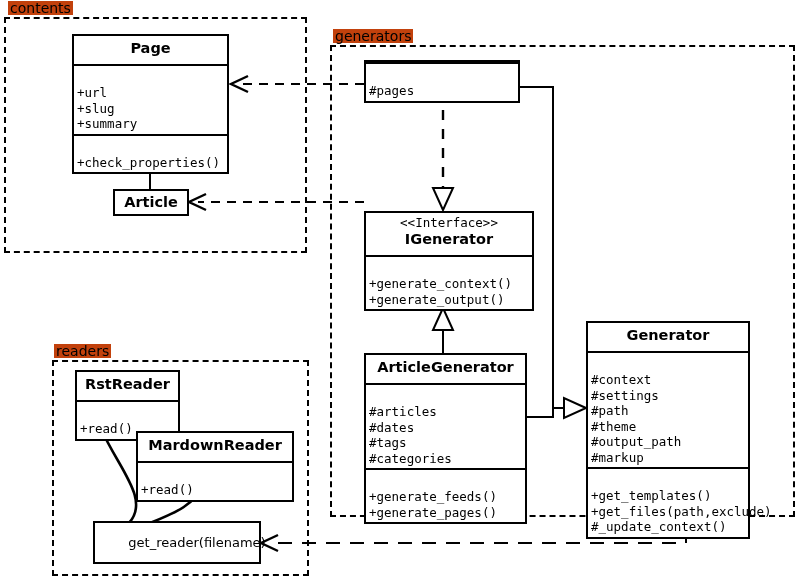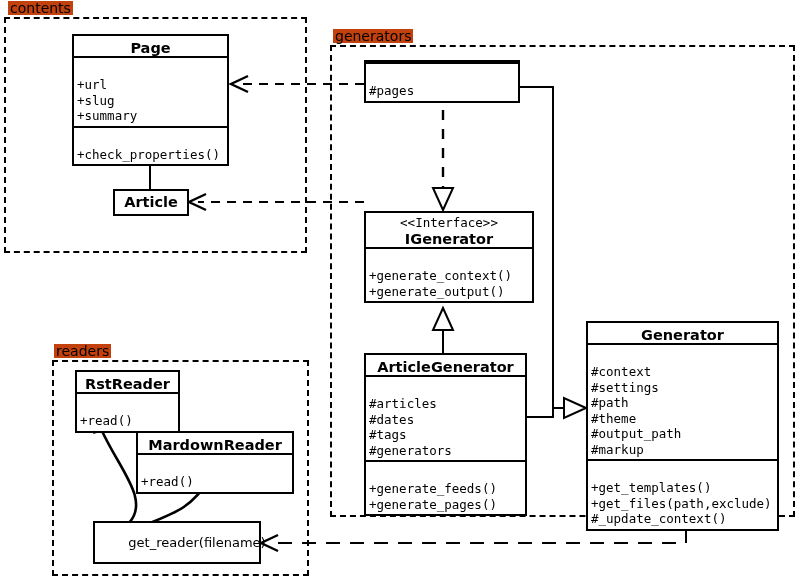--- a/index.html
+++ b/index.html
@@ -49,21 +49,21 @@
     position: absolute;
     border: 2px solid #000;
     background: #ffffff;
     box-sizing: border-box;
     z-index: 5;
   }
   .cls .name {
     font-weight: bold;
     font-size: 14.5px;
     text-align: center;
-    padding: 4px 6px 0 6px;
+    padding: 4px 6px 8px 6px;
     color: #000;
     line-height: 16px;
   }
   .cls .stereo {
     font-weight: normal;
     font-size: 12.5px;
     text-align: center;
     color: #000;
     padding: 3px 6px 0 6px;
     line-height: 14px;
@@ -198,29 +198,29 @@
       <div class="member">+generate_output()</div>
     </div>
   </div>
 
   <div class="cls" style="left:364px; top:353px; width:163px;">
     <div class="name">ArticleGenerator</div>
     <div class="compartment sep">
       <div class="member">#articles</div>
       <div class="member">#dates</div>
       <div class="member">#tags</div>
-      <div class="member">#generators</div>
+      <div class="member">#categories</div>
     </div>
     <div class="compartment sep">
       <div class="member">+generate_feeds()</div>
       <div class="member">+generate_pages()</div>
     </div>
   </div>
 
-  <div class="cls" style="left:586px; top:321px; width:193px;">
+  <div class="cls" style="left:586px; top:321px; width:164px;">
     <div class="name">Generator</div>
     <div class="compartment sep">
       <div class="member">#context</div>
       <div class="member">#settings</div>
       <div class="member">#path</div>
       <div class="member">#theme</div>
       <div class="member">#output_path</div>
       <div class="member">#markup</div>
     </div>
     <div class="compartment sep">

